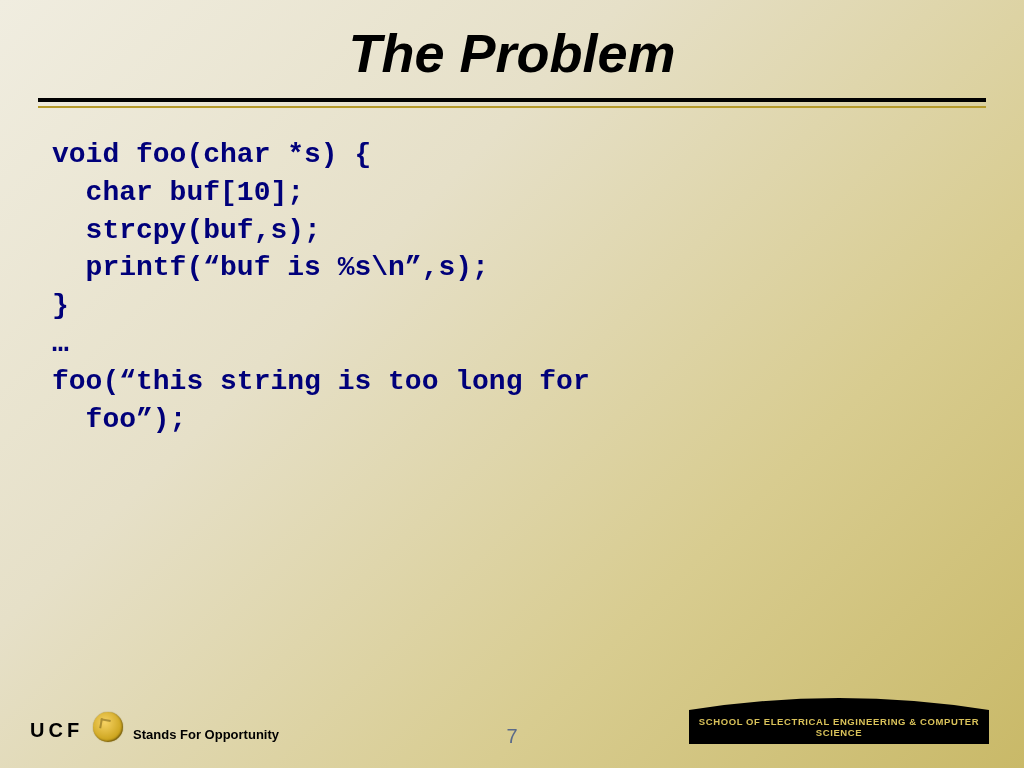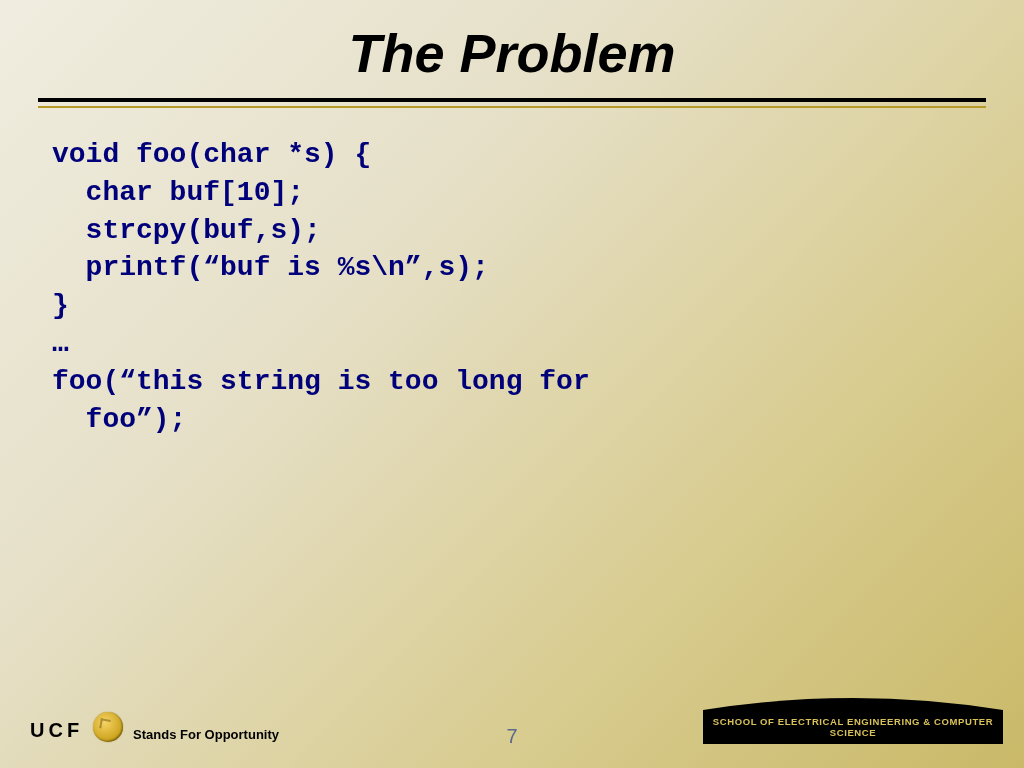--- a/index.html
+++ b/index.html
@@ -86,21 +86,21 @@
     opacity:.4;
   }
   .tagline {
     font-weight: bold;
     font-size: 13px;
     color: #000;
   }
 
   .dept-badge {
     position: absolute;
-    right: 21px;
+    right: 35px;
     bottom: 10px;
     width: 300px;
     height: 46px;
   }
   .dept-badge svg { display:block; }
   .dept-label {
     position: absolute;
     left: 0; right: 0;
     bottom: 6px;
     text-align: center;

